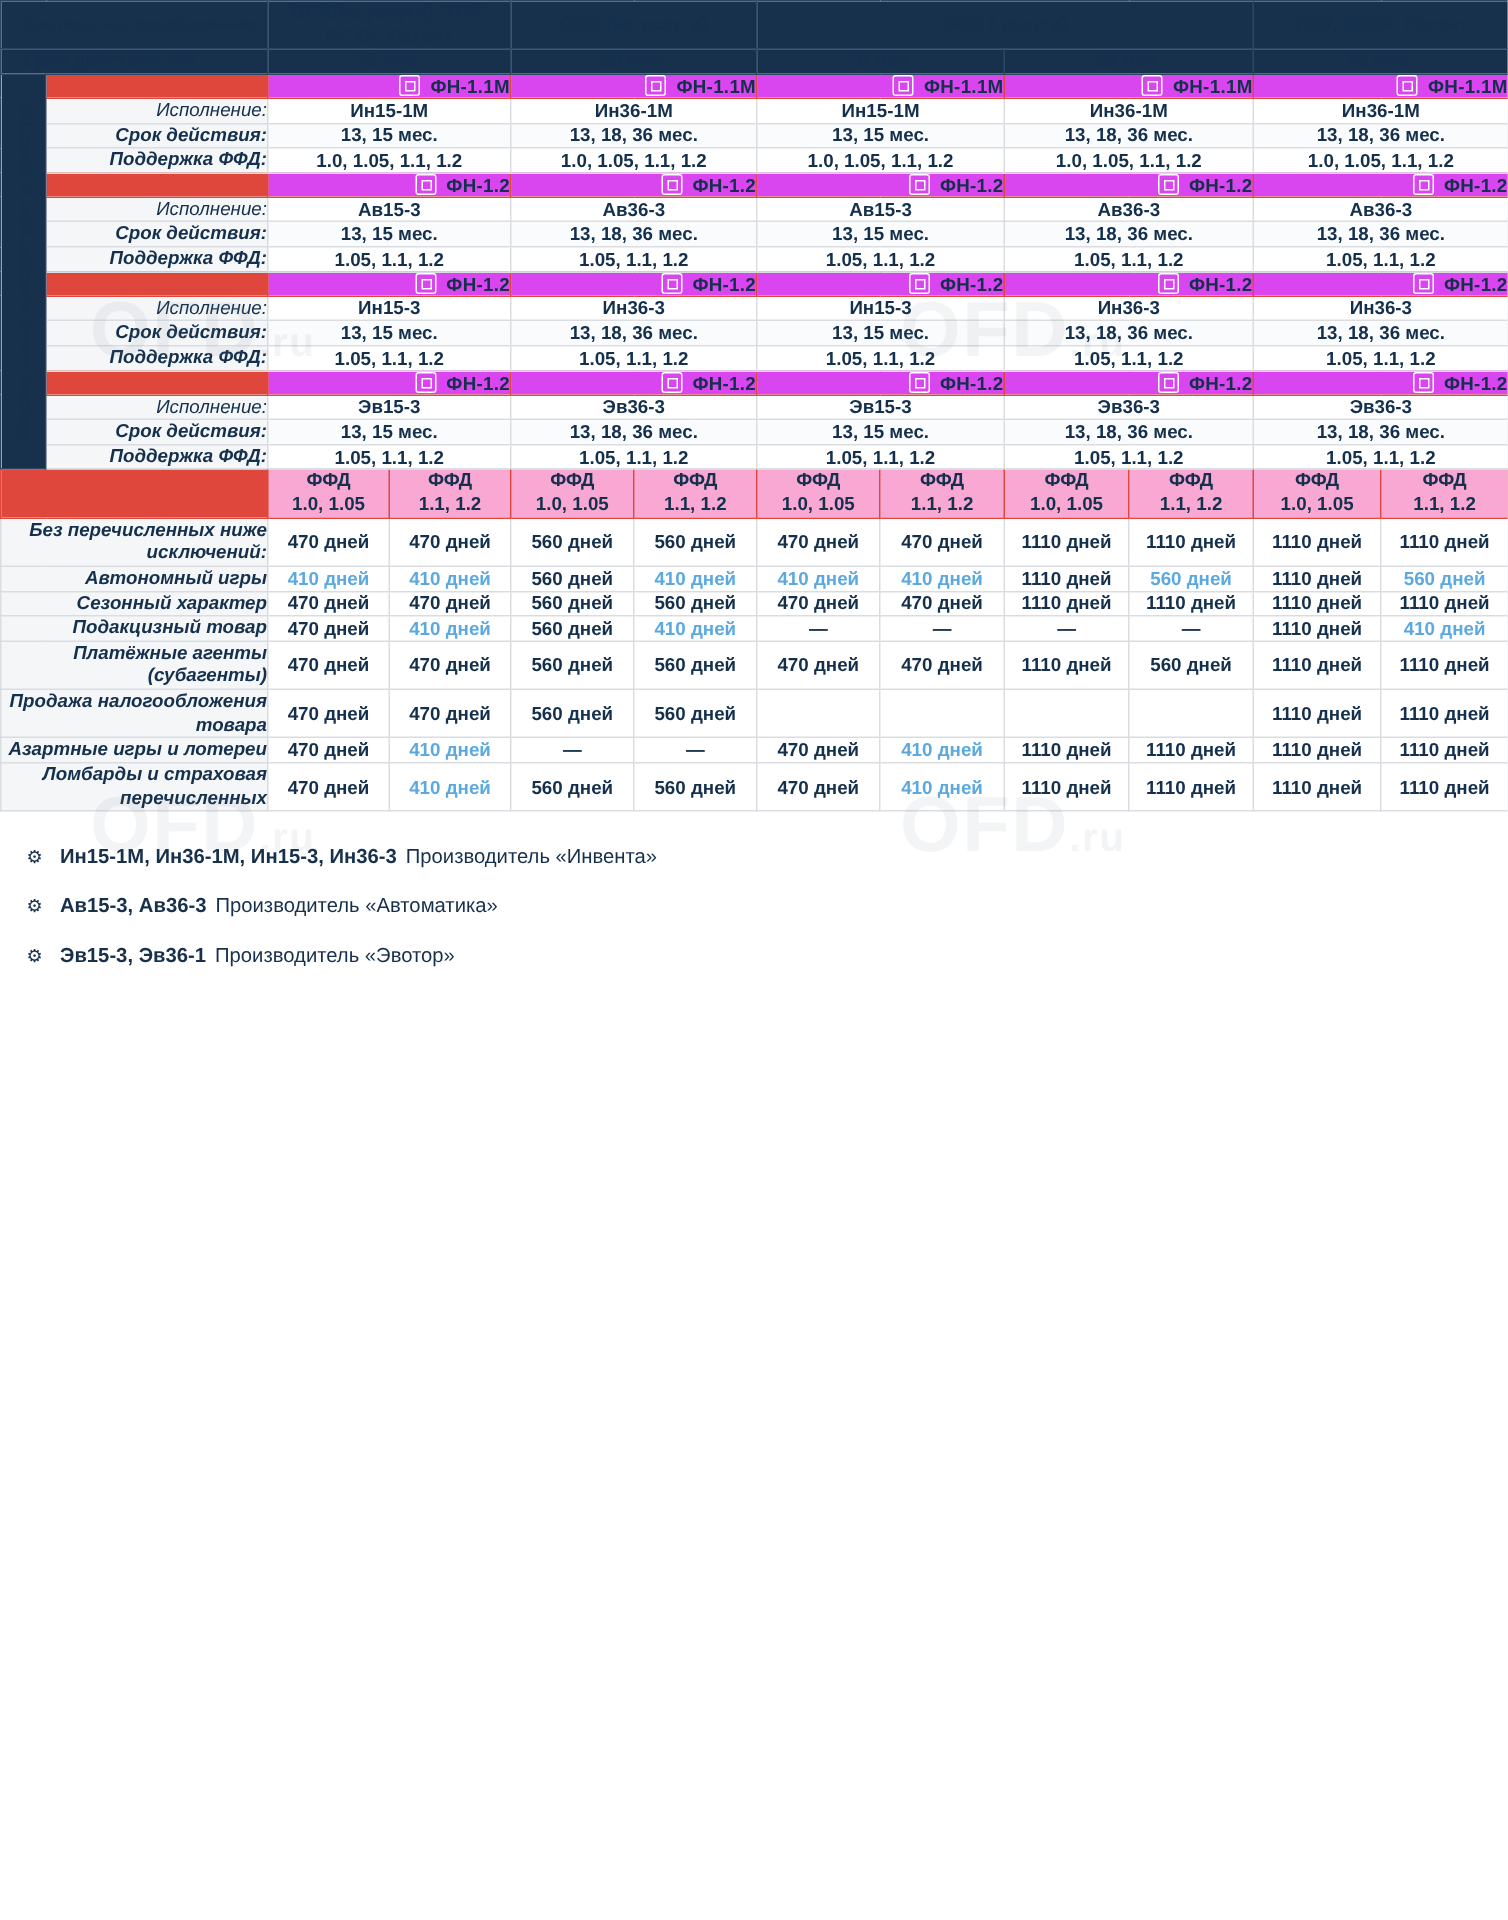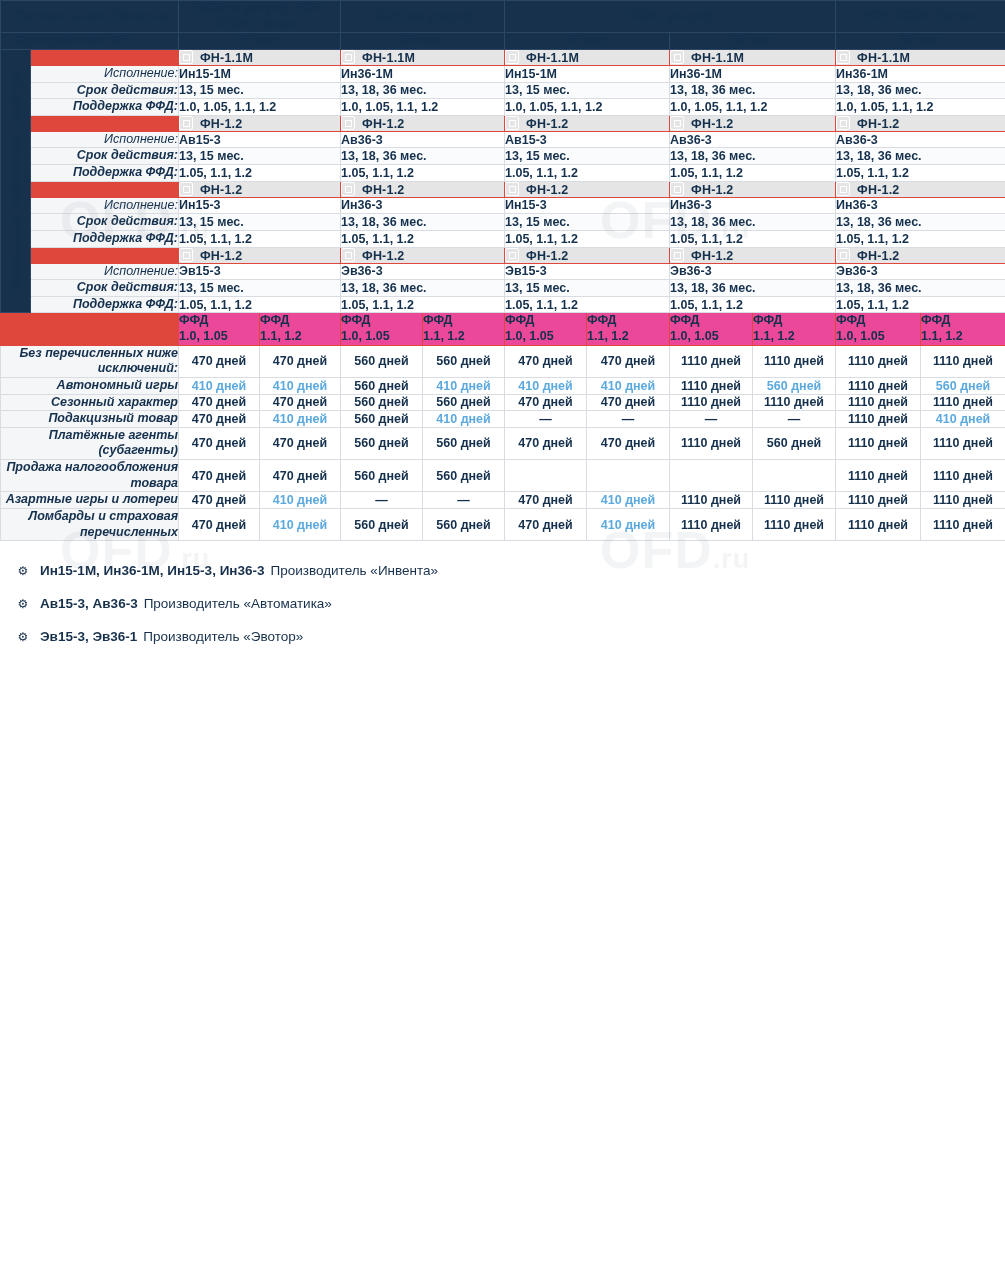--- a/index.html
+++ b/index.html
@@ -63,25 +63,25 @@
     font-weight: bold;
     font-size: 12.5px;
     letter-spacing: .2px;
     margin: 0 auto;
     display: block;
     text-align: center;
   }
 
   
   .fn-band {
-    background: #e5e5e5;
+    background: #d946ef;
     color: #ffffff;
     font-weight: bold;
     font-size: 14px;
-    text-align: left;
+    text-align: right;
     padding: 11px 4px;
     border-color: #e0473c !important;
     letter-spacing: .2px;
   }
   .fn-band .chip {
     display: inline-block;
     width: 14px; height: 14px;
     border: 1.6px solid #ffffff;
     border-radius: 2px;
     position: relative;
@@ -107,32 +107,34 @@
     padding: 8px 12px 8px 8px;
     font-size: 12px;
     color: #17304c;
     font-weight: normal;
     line-height: 1.25;
     font-style: italic;
   }
   .rlabel.b { font-weight: bold; margin-top: 10px; }
 
   .val {
+    text-align: center;
     font-weight: bold;
     font-size: 13.5px;
     color: #17304c;
     padding: 9px 4px;
     background: #ffffff;
   }
   .val.alt { background: #fafbfc; }
 
   
   .ffd-head {
-    background: #ec4899;
+    background: #f9a8d4;
     color: #ffffff;
+    text-align: center;
     font-weight: bold;
     font-size: 10.5px;
     line-height: 1.25;
     padding: 7px 2px;
     border-color: #e0473c !important;
   }
   .ffd-blank {
     background: #e0473c;
     border-color: #e0473c !important;
   }

